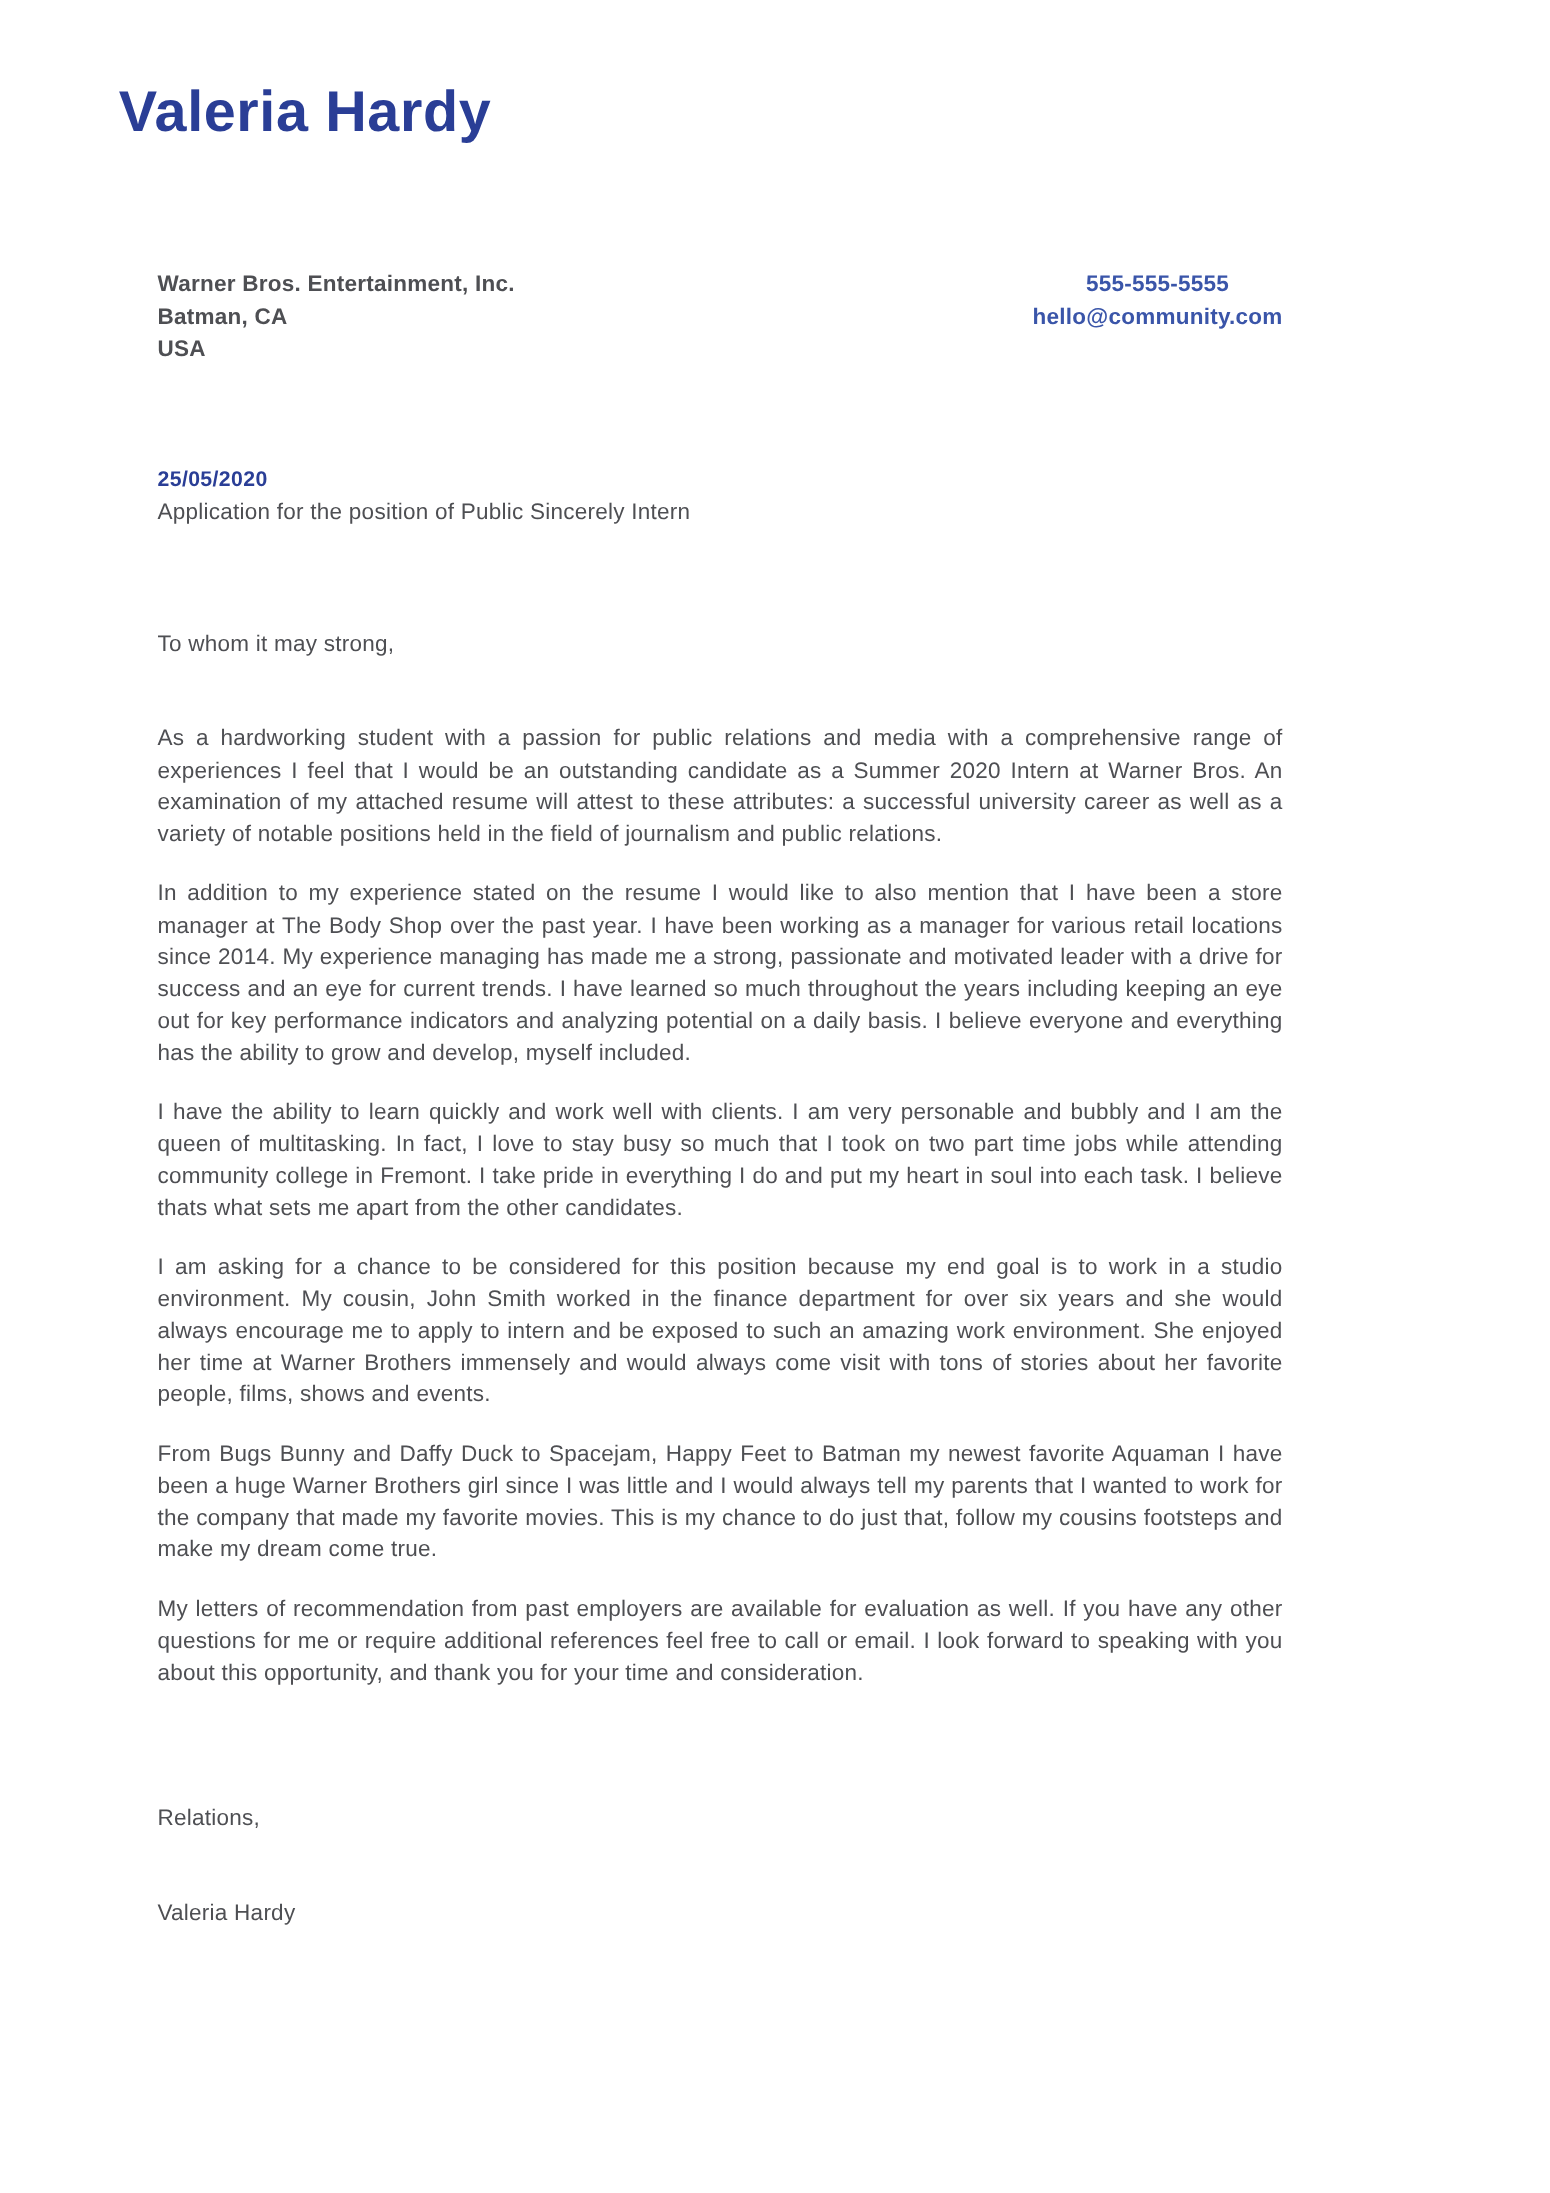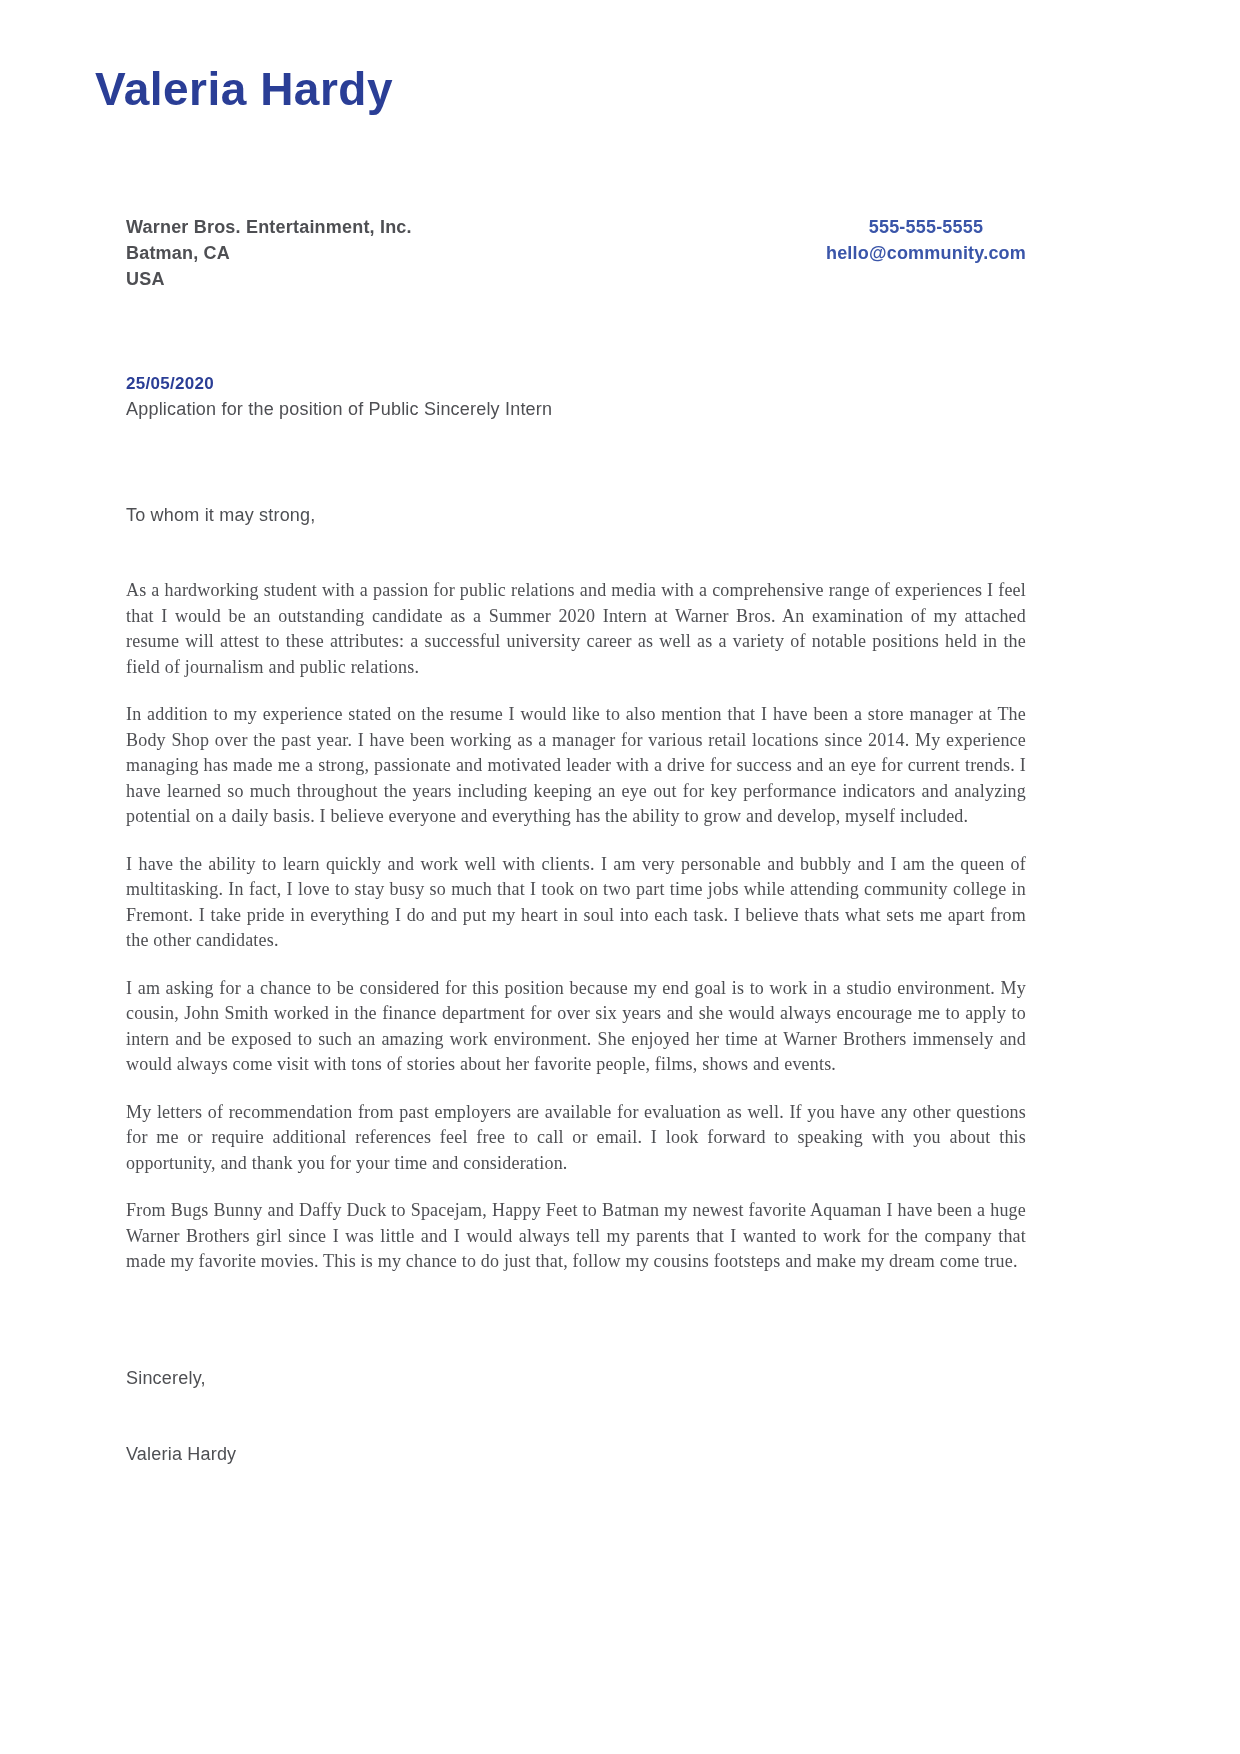--- a/index.html
+++ b/index.html
@@ -70,21 +70,20 @@
     letter-spacing: 0.2px;
   }
   .letter-body { margin-top: 50px; }
   .letter-body p {
     font-size: 18px;
     line-height: 25.5px;
     letter-spacing: 0.2px;
     text-align: justify;
     margin: 0 0 22px 0;
     color: var(--body-gray);
-    font-family: Liberation Serif, serif;
   }
   .letter-body p:last-child { margin-bottom: 0; }
   .closing {
     margin-top: 90px;
     font-size: 18px;
     line-height: 26px;
     letter-spacing: 0.2px;
   }
   .signature {
     margin-top: 50px;
@@ -119,22 +118,22 @@
       <div class="subject">Application for the position of Public Sincerely Intern</div>
     </div>
 
     <div class="salutation">To whom it may strong,</div>
 
     <div class="letter-body">
       <p>As a hardworking student with a passion for public relations and media with a comprehensive range of experiences I feel that I would be an outstanding candidate as a Summer 2020 Intern at Warner Bros. An examination of my attached resume will attest to these attributes: a successful university career as well as a variety of notable positions held in the field of journalism and public relations.</p>
       <p>In addition to my experience stated on the resume I would like to also mention that I have been a store manager at The Body Shop over the past year. I have been working as a manager for various retail locations since 2014. My experience managing has made me a strong, passionate and motivated leader with a drive for success and an eye for current trends. I have learned so much throughout the years including keeping an eye out for key performance indicators and analyzing potential on a daily basis. I believe everyone and everything has the ability to grow and develop, myself included.</p>
       <p>I have the ability to learn quickly and work well with clients. I am very personable and bubbly and I am the queen of multitasking. In fact, I love to stay busy so much that I took on two part time jobs while attending community college in Fremont. I take pride in everything I do and put my heart in soul into each task. I believe thats what sets me apart from the other candidates.</p>
       <p>I am asking for a chance to be considered for this position because my end goal is to work in a studio environment. My cousin, John Smith worked in the finance department for over six years and she would always encourage me to apply to intern and be exposed to such an amazing work environment. She enjoyed her time at Warner Brothers immensely and would always come visit with tons of stories about her favorite people, films, shows and events.</p>
+      <p>From Bugs Bunny and Daffy Duck to Spacejam, Happy Feet to Batman my newest favorite Aquaman I have been a huge Warner Brothers girl since I was little and I would always tell my parents that I wanted to work for the company that made my favorite movies. This is my chance to do just that, follow my cousins footsteps and make my dream come true.</p>
       <p>My letters of recommendation from past employers are available for evaluation as well. If you have any other questions for me or require additional references feel free to call or email. I look forward to speaking with you about this opportunity, and thank you for your time and consideration.</p>
-      <p>From Bugs Bunny and Daffy Duck to Spacejam, Happy Feet to Batman my newest favorite Aquaman I have been a huge Warner Brothers girl since I was little and I would always tell my parents that I wanted to work for the company that made my favorite movies. This is my chance to do just that, follow my cousins footsteps and make my dream come true.</p>
     </div>
 
-    <div class="closing">Sincerely,</div>
+    <div class="closing">Relations,</div>
 
     <div class="signature">Valeria Hardy</div>
 
   </div>
 </div>
 
 </body></html>

